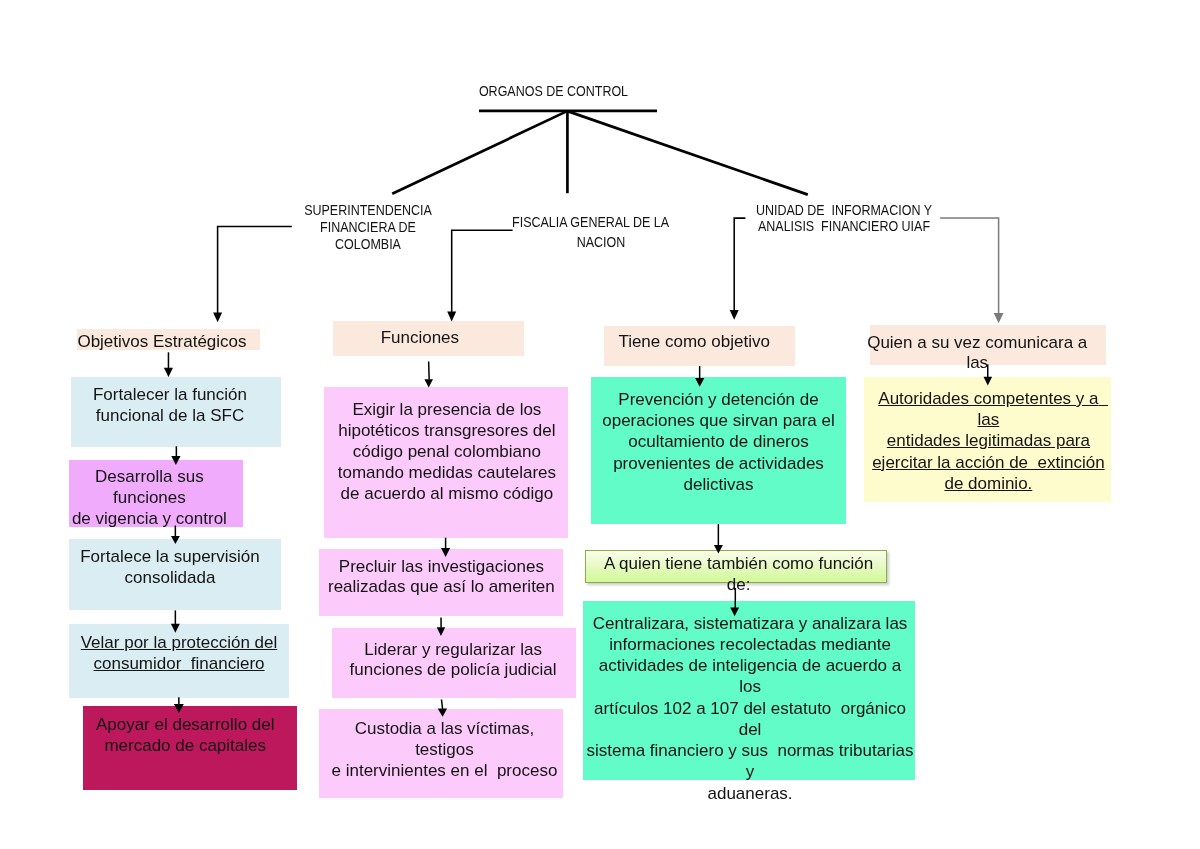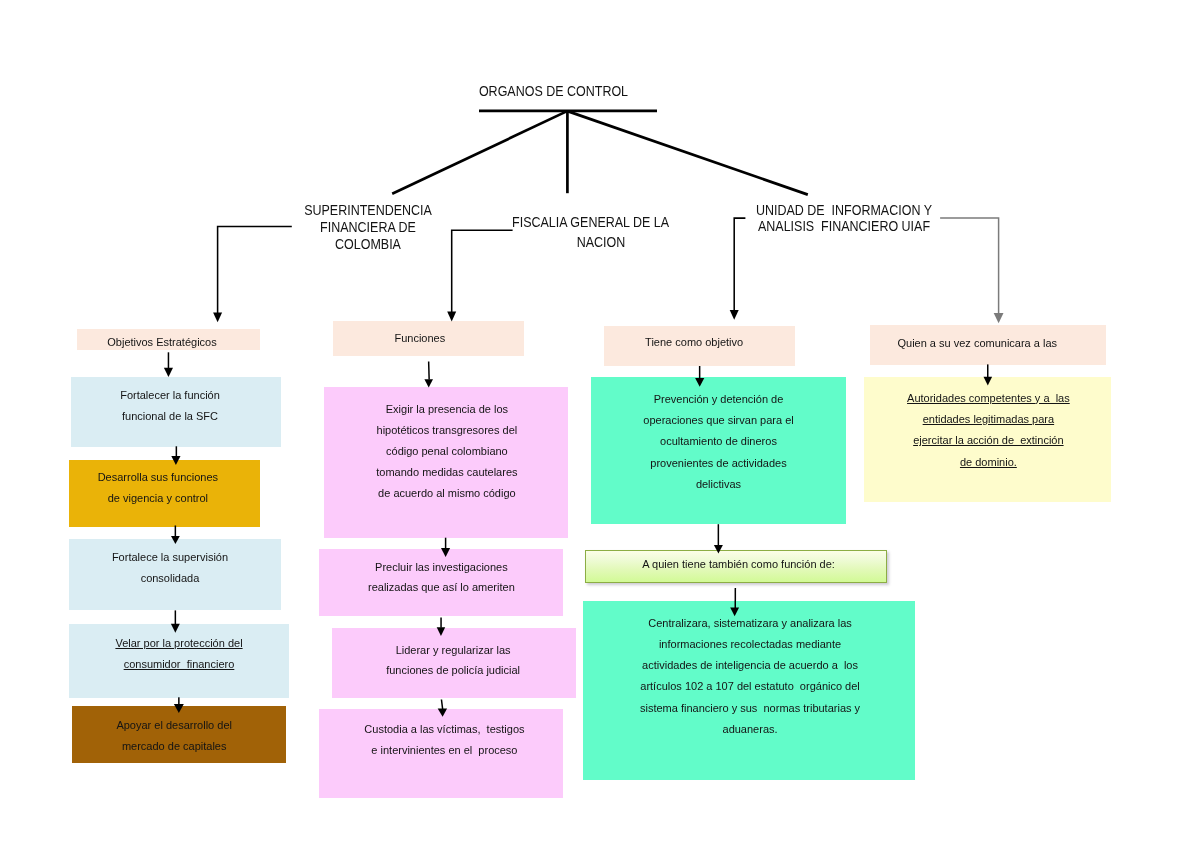--- a/index.html
+++ b/index.html
@@ -4,21 +4,21 @@
 <title>ORGANOS DE CONTROL</title>
 <style>
   html,body{margin:0;padding:0;background:#ffffff;}
   body{width:1200px;height:849px;overflow:hidden;
        font-family:"Liberation Sans",sans-serif;color:#000000;
        -webkit-font-smoothing:antialiased;}
   #canvas{position:relative;width:1200px;height:849px;background:#fff;}
   svg.edges{position:absolute;left:0;top:0;width:1200px;height:849px;pointer-events:none;z-index:5;}
   .node{position:absolute;box-sizing:border-box;z-index:2;}
   .node .txt{position:absolute;left:var(--dx,0px);right:calc(-1 * var(--dx,0px));text-align:center;
-             font-size:11px;line-height:20.9px;color:#141414;white-space:pre-wrap;}
+             font-size:17px;line-height:20.9px;color:#141414;white-space:pre-wrap;}
   .freetext{position:absolute;text-align:center;white-space:pre-wrap;z-index:8;
             font-size:13.8px;line-height:17.6px;color:#141414;
             transform:scaleX(0.905);transform-origin:center top;}
 </style>
 </head>
 <body>
 
 <div id="canvas">
 
   <svg class="edges" viewBox="0 0 1200 849" width="1200" height="849" shape-rendering="geometricPrecision">
@@ -203,27 +203,27 @@
   #t-title{left:426px;top:83px;width:255px;line-height:17.2px;}
   #t-sfc  {left:288px;top:202px;width:160px;line-height:17.1px;}
   #t-fis  {left:475.5px;top:213px;width:250px;line-height:20.3px;}
   #t-uia  {left:733.5px;top:202.5px;width:220px;line-height:16.9px;}
 
   
   #n-c1h{left:77.2px;top:328.8px;width:182.6px;height:21.3px;background:#FCE9DE;}
   #n-c1h .txt{--dx:-6.5px;top:3.2px;}
   #n-c1a{left:71.1px;top:376.8px;width:210.0px;height:70.6px;background:#DAEDF3;}
   #n-c1a .txt{--dx:-6.1px;top:8.0px;}
-  #n-c1b{left:69.2px;top:459.5px;width:191px;height:67.5px;background:#eab308;}
+  #n-c1b{left:69.2px;top:459.5px;width:174px;height:67.5px;background:#f0abfc;}
   #n-c1b .txt{--dx:-6.8px;top:7.8px;}
   #n-c1c{left:69.2px;top:538.5px;width:212.2px;height:71.7px;background:#DAEDF3;}
   #n-c1c .txt{--dx:-5.3px;top:8.3px;}
   #n-c1d{left:69.2px;top:623.7px;width:220.0px;height:74px;background:#DAEDF3;}
   #n-c1d .txt{--dx:-0.2px;top:9.5px;text-decoration:underline;}
-  #n-c1e{left:72px;top:706.3px;width:214.1px;height:57px;background:#a16207;}
+  #n-c1e{left:83px;top:706.3px;width:214.1px;height:84px;background:#be185d;}
   #n-c1e .txt{--dx:-4.85px;top:8.5px;}
 
   
   #n-c2h{left:332.9px;top:321.3px;width:191.1px;height:35px;background:#FCE9DE;}
   #n-c2h .txt{--dx:-8.6px;top:6.3px;}
   #n-c2a{left:324px;top:386.5px;width:244px;height:151.1px;background:#FCCBFB;
          line-height:21.2px;}
   #n-c2a .txt{--dx:0.9px;top:12.1px;line-height:21.2px;}
   #n-c2b{left:319.1px;top:548.6px;width:243.9px;height:67.4px;background:#FCCBFB;}
   #n-c2b .txt{--dx:0.35px;top:7.97px;}

